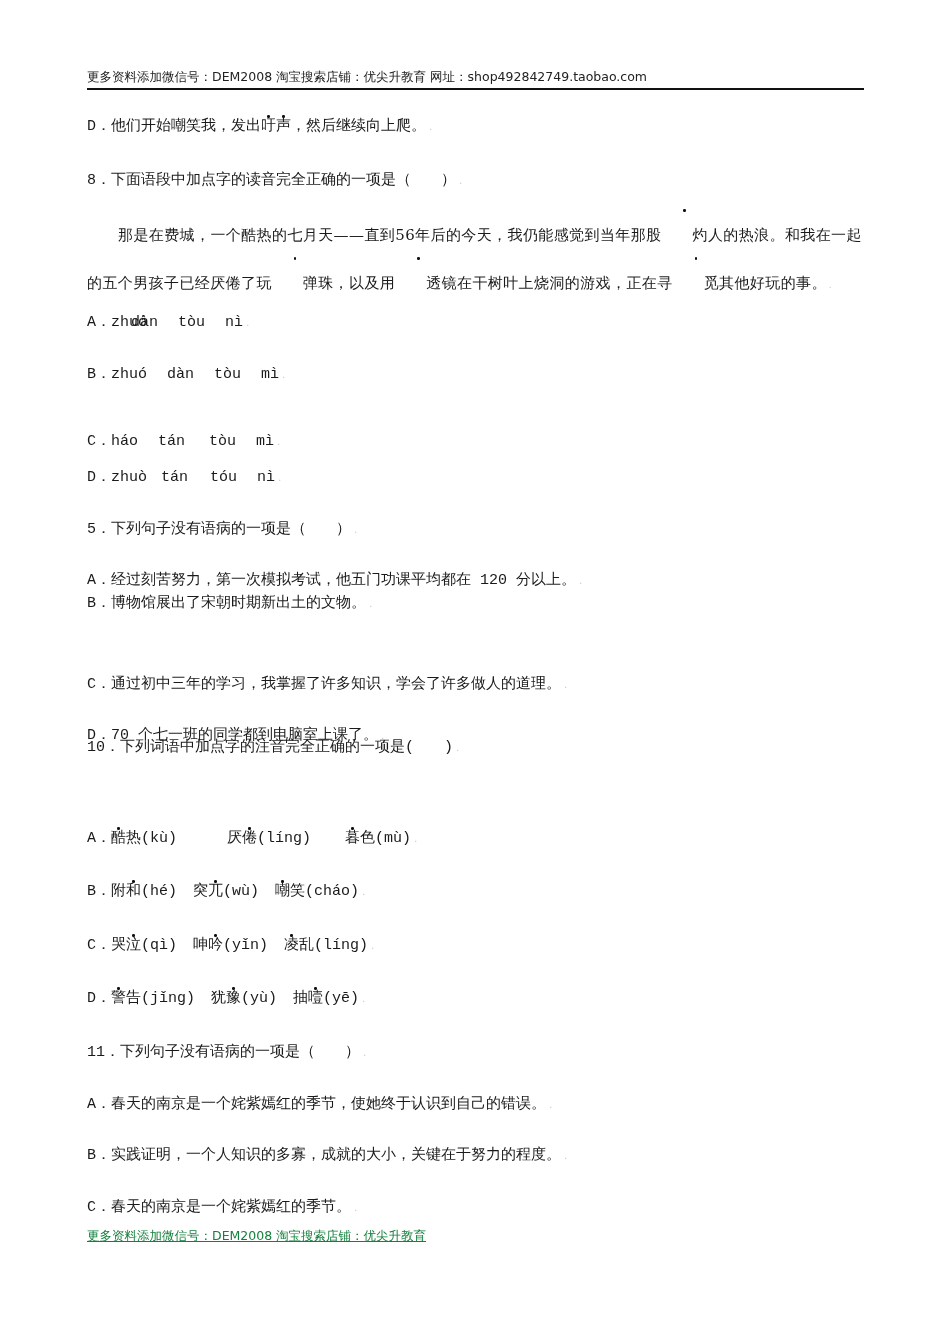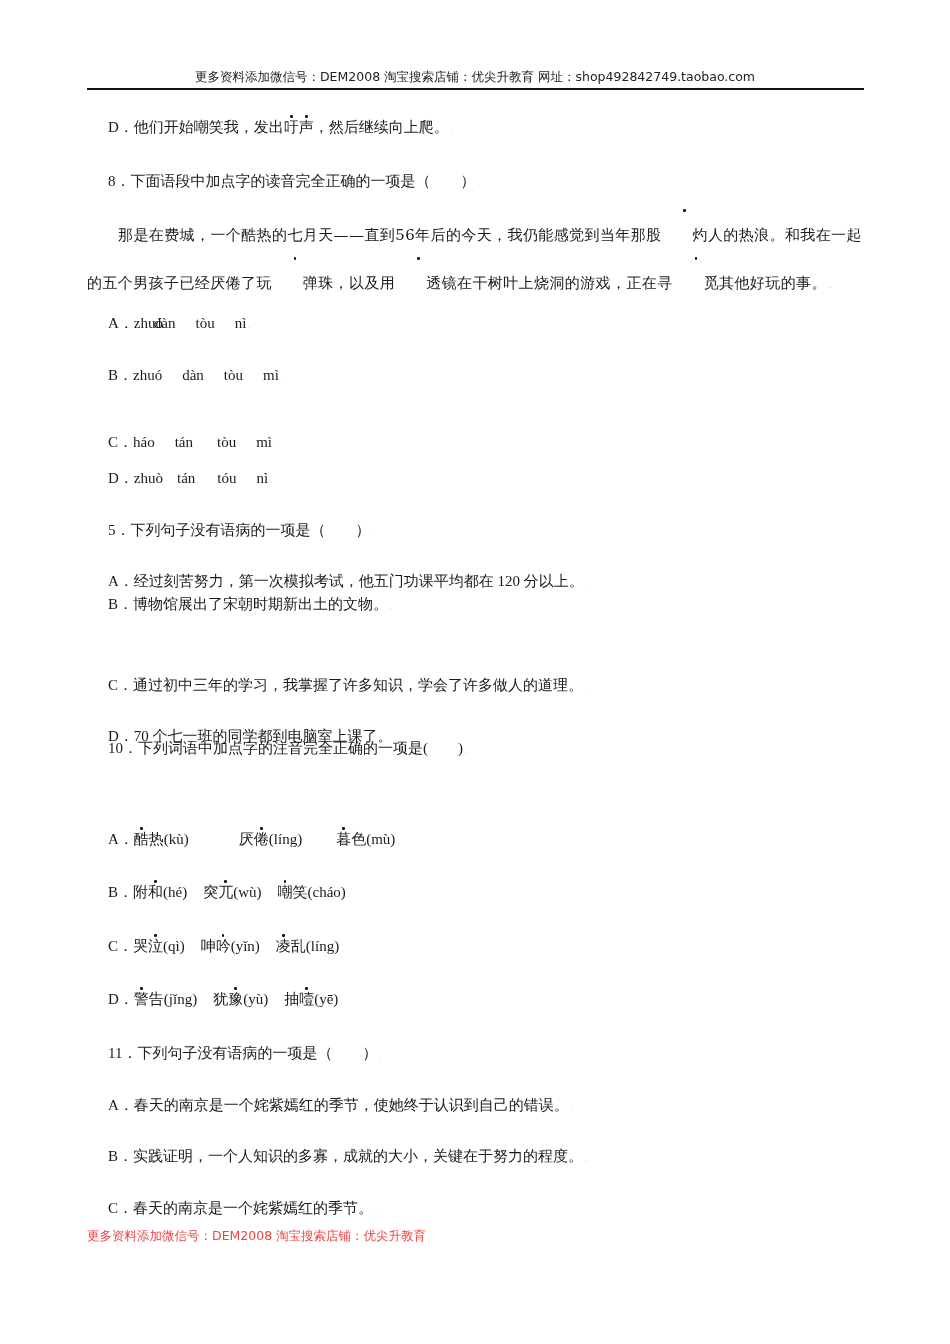--- a/index.html
+++ b/index.html
@@ -3,46 +3,45 @@
 <meta charset="utf-8">
 <style>
   html, body { margin: 0; padding: 0; background: #ffffff; }
   body {
     width: 950px; height: 1344px; position: relative; overflow: hidden;
     font-family: "DejaVu Serif", "Liberation Serif", serif;
     color: #1a1a1a;
   }
   .header {
     position: absolute; left: 87px; top: 68px; width: 776px;
-    text-align: center; font-family: "DejaVu Sans", "Liberation Sans", sans-serif;
+    text-align: left; font-family: "DejaVu Sans", "Liberation Sans", sans-serif;
     font-size: 12.5px; color: #222; line-height: 18px;
   }
   .header-rule {
     position: absolute; left: 87px; top: 88px; width: 777px; height: 2px; background: #111;
   }
   .line {
     position: absolute; left: 87px; font-size: 15px; line-height: 20px; white-space: nowrap;
-    font-family: Liberation Serif, serif;
-    margin-left: 21px;
+    font-family: Liberation Mono, monospace;
   }
   .para {
     position: absolute; left: 87px; width: 777px; font-size: 15px;
     font-family: "DejaVu Serif", "Liberation Serif", serif;
     line-height: 48px; text-indent: 31px; letter-spacing: 0.4px;
   }
   .mark { color: #c8c8c8; font-size: 9px; margin-left: 2px; }
   .dot { position: relative; display: inline-block; }
   .dot::before {
     content: ""; position: absolute; left: 50%; top: -2px; width: 2.5px; height: 2.5px;
     margin-left: -1.25px; border-radius: 50%; background: #111;
   }
   .gap { display: inline-block; }
   .footer {
     position: absolute; left: 87px; top: 1228px; font-size: 12.5px;
-    font-family: "DejaVu Sans", "Liberation Sans", sans-serif; color: #ef4444; white-space: nowrap;
+    font-family: "DejaVu Sans", "Liberation Sans", sans-serif; color: #15803d; white-space: nowrap; text-decoration: underline;
   }
 </style>
 </head>
 <body>
 
 <div class="header">更多资料添加微信号：DEM2008  淘宝搜索店铺：优尖升教育  网址：shop492842749.taobao.com</div>
 <div class="header-rule"></div>
 
 <div class="line" style="top:117px"><span>D．</span><span>他们开始嘲笑我，发出</span><span class="dot">吁</span><span class="dot">声</span><span>，然后继续向上爬。</span><span class="mark">.</span></div>
 

